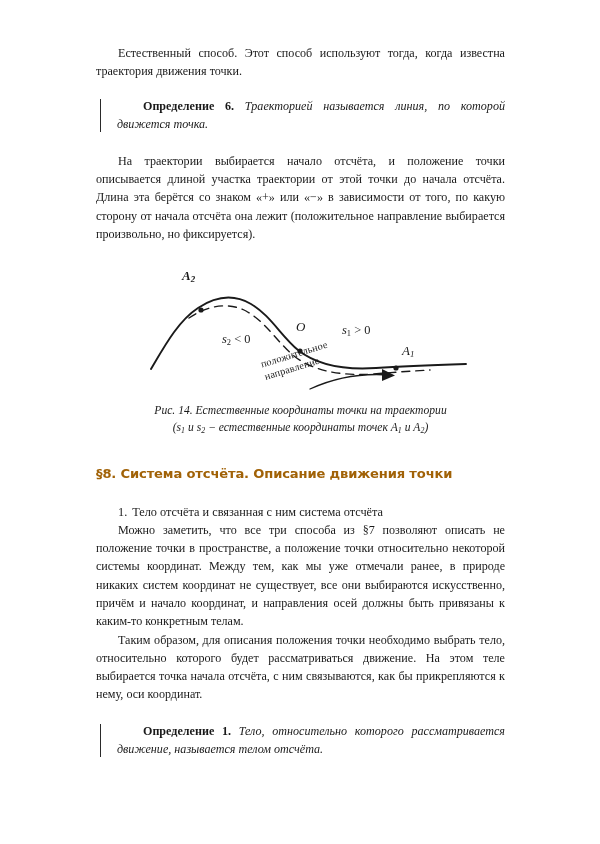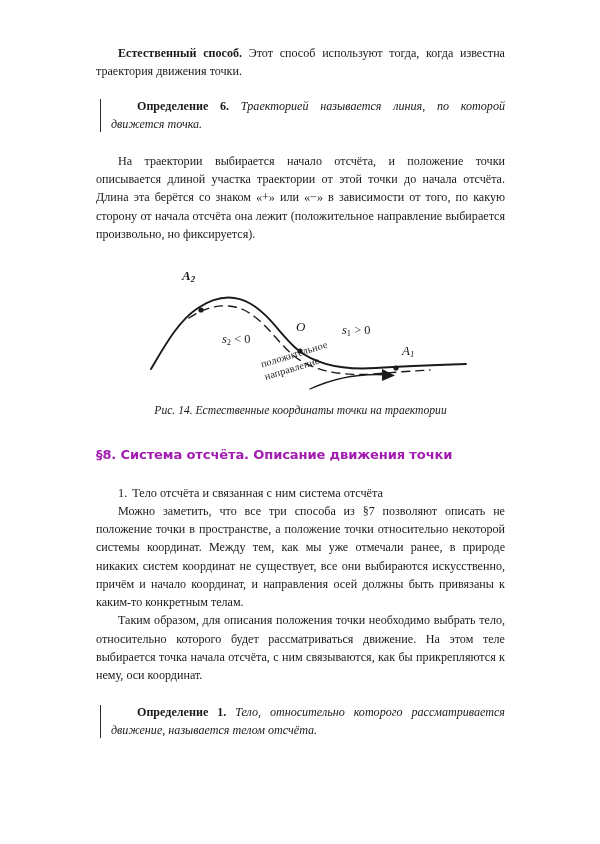--- a/index.html
+++ b/index.html
@@ -32,27 +32,27 @@
   p {
     margin: 0;
     font-size: 12.1px;
     line-height: 18.3px;
     text-align: justify;
     text-justify: inter-word;
     hyphens: manual;
   }
   p.indent { text-indent: 22px; }
 
-  .b { font-weight: bold; }
+  .b { font-weight: normal; }
   .it { font-style: italic; }
 
   
   .defblock {
     position: relative;
-    padding-left: 11px;
+    padding-left: 17px;
     margin-left: 4px;
   }
   .defblock .rule {
     position: absolute;
     left: 0;
     top: 2px;
     bottom: 2px;
     width: 1.2px;
     background: #2a2a2a;
   }
@@ -90,21 +90,21 @@
   .figcaption .ln { display: block; }
 
   
   h2.section {
     margin: 0;
     font-family: "DejaVu Sans", "Liberation Sans", sans-serif;
     font-size: 13.1px;
     font-weight: bold;
     letter-spacing: -0.15px;
     line-height: 18px;
-    color: #a21caf;
+    color: #a16207;
   }
   h3.subsection {
     margin: 0;
     font-size: 12.3px;
     font-weight: normal;
     line-height: 18px;
     text-indent: 22px;
   }
   h3.subsection .num { margin-right: 5px; }
 
@@ -170,20 +170,21 @@
       <div style="position:absolute; left:163px; top:103px; transform:rotate(-17deg); transform-origin: left top; font-size:10.2px; line-height:13px; letter-spacing:0.2px;">
         <span style="display:block">положительное</span>
         <span style="display:block">направление</span>
       </div>
     </div>
 
     <div class="sp-12"></div>
 
     <div class="figcaption">
       <span class="ln">Рис. 14. Естественные координаты точки на траектории</span>
+      <span class="ln"><span>(s</span><sub>1</sub><span> и s</span><sub>2</sub><span> − естественные координаты точек A</span><sub>1</sub><span> и A</span><sub>2</sub><span>)</span></span>
     </div>
 
     <div class="sp-26"></div>
 
     <h2 class="section">§8. Система отсчёта. Описание движения точки</h2>
 
     <div class="sp-20"></div>
 
     <h3 class="subsection"><span class="num">1.</span><span>Тело отсчёта и связанная с ним система отсчёта</span></h3>
 

